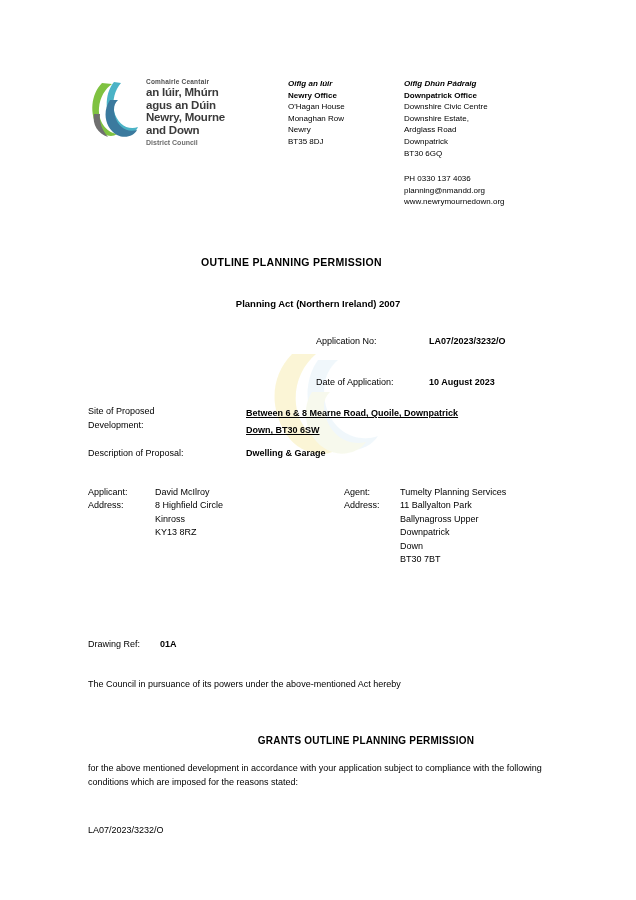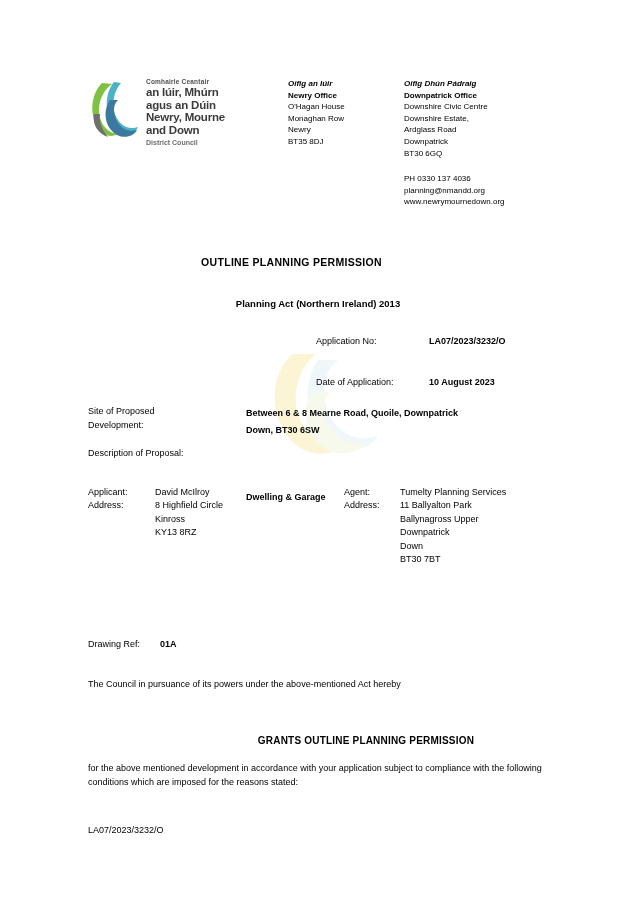--- a/index.html
+++ b/index.html
@@ -129,24 +129,24 @@
   .lbl { font-weight: normal; }
   .val { font-weight: bold; }
 
   .app-no-label { top: 335px; left: 316px; }
   .app-no-value { top: 335px; left: 429px; font-weight: bold; }
 
   .date-label { top: 376px; left: 316px; }
   .date-value { top: 376px; left: 429px; font-weight: bold; }
 
   .site-label { top: 405px; left: 88px; width: 150px; }
-  .site-value { top: 405px; left: 246px; width: 300px; font-weight: bold; line-height: 17px; }
+  .site-value { top: 405px; left: 246px; width: 300px; font-weight: bold; line-height: 17px; text-decoration: underline; }
 
   .desc-label { top: 447px; left: 88px; }
-  .desc-value { top: 447px; left: 246px; font-weight: bold; margin-top: 44px; }
+  .desc-value { top: 447px; left: 246px; font-weight: bold; }
 
   .applicant-label { top: 486px; left: 88px; }
   .applicant-name  { top: 486px; left: 155px; }
   .address-label   { top: 499px; left: 88px; }
   .applicant-addr  { top: 499px; left: 155px; line-height: 13.5px; }
 
   .agent-label  { top: 486px; left: 344px; }
   .agent-name   { top: 486px; left: 400px; }
   .agent-addr-label { top: 499px; left: 344px; }
   .agent-addr   { top: 499px; left: 400px; line-height: 13.5px; }
@@ -236,21 +236,21 @@
       <div class="addr">Downpatrick</div>
       <div class="addr">BT30 6GQ</div>
       <div class="contact">PH 0330 137 4036</div>
       <div class="addr">planning@nmandd.org</div>
       <div class="addr">www.newrymournedown.org</div>
     </div>
 
   </div>
 
   <div class="doc-title">OUTLINE PLANNING PERMISSION</div>
-  <div class="act-line">Planning Act (Northern Ireland) 2013</div>
+  <div class="act-line">Planning Act (Northern Ireland) 2007</div>
 
   <div class="row app-no-label lbl">Application No:</div>
   <div class="row app-no-value">LA07/2023/3232/O</div>
 
   <div class="row date-label lbl">Date of Application:</div>
   <div class="row date-value">10 August 2023</div>
 
   <div class="row site-label lbl">
     <div>Site of Proposed</div>
     <div>Development:</div>

